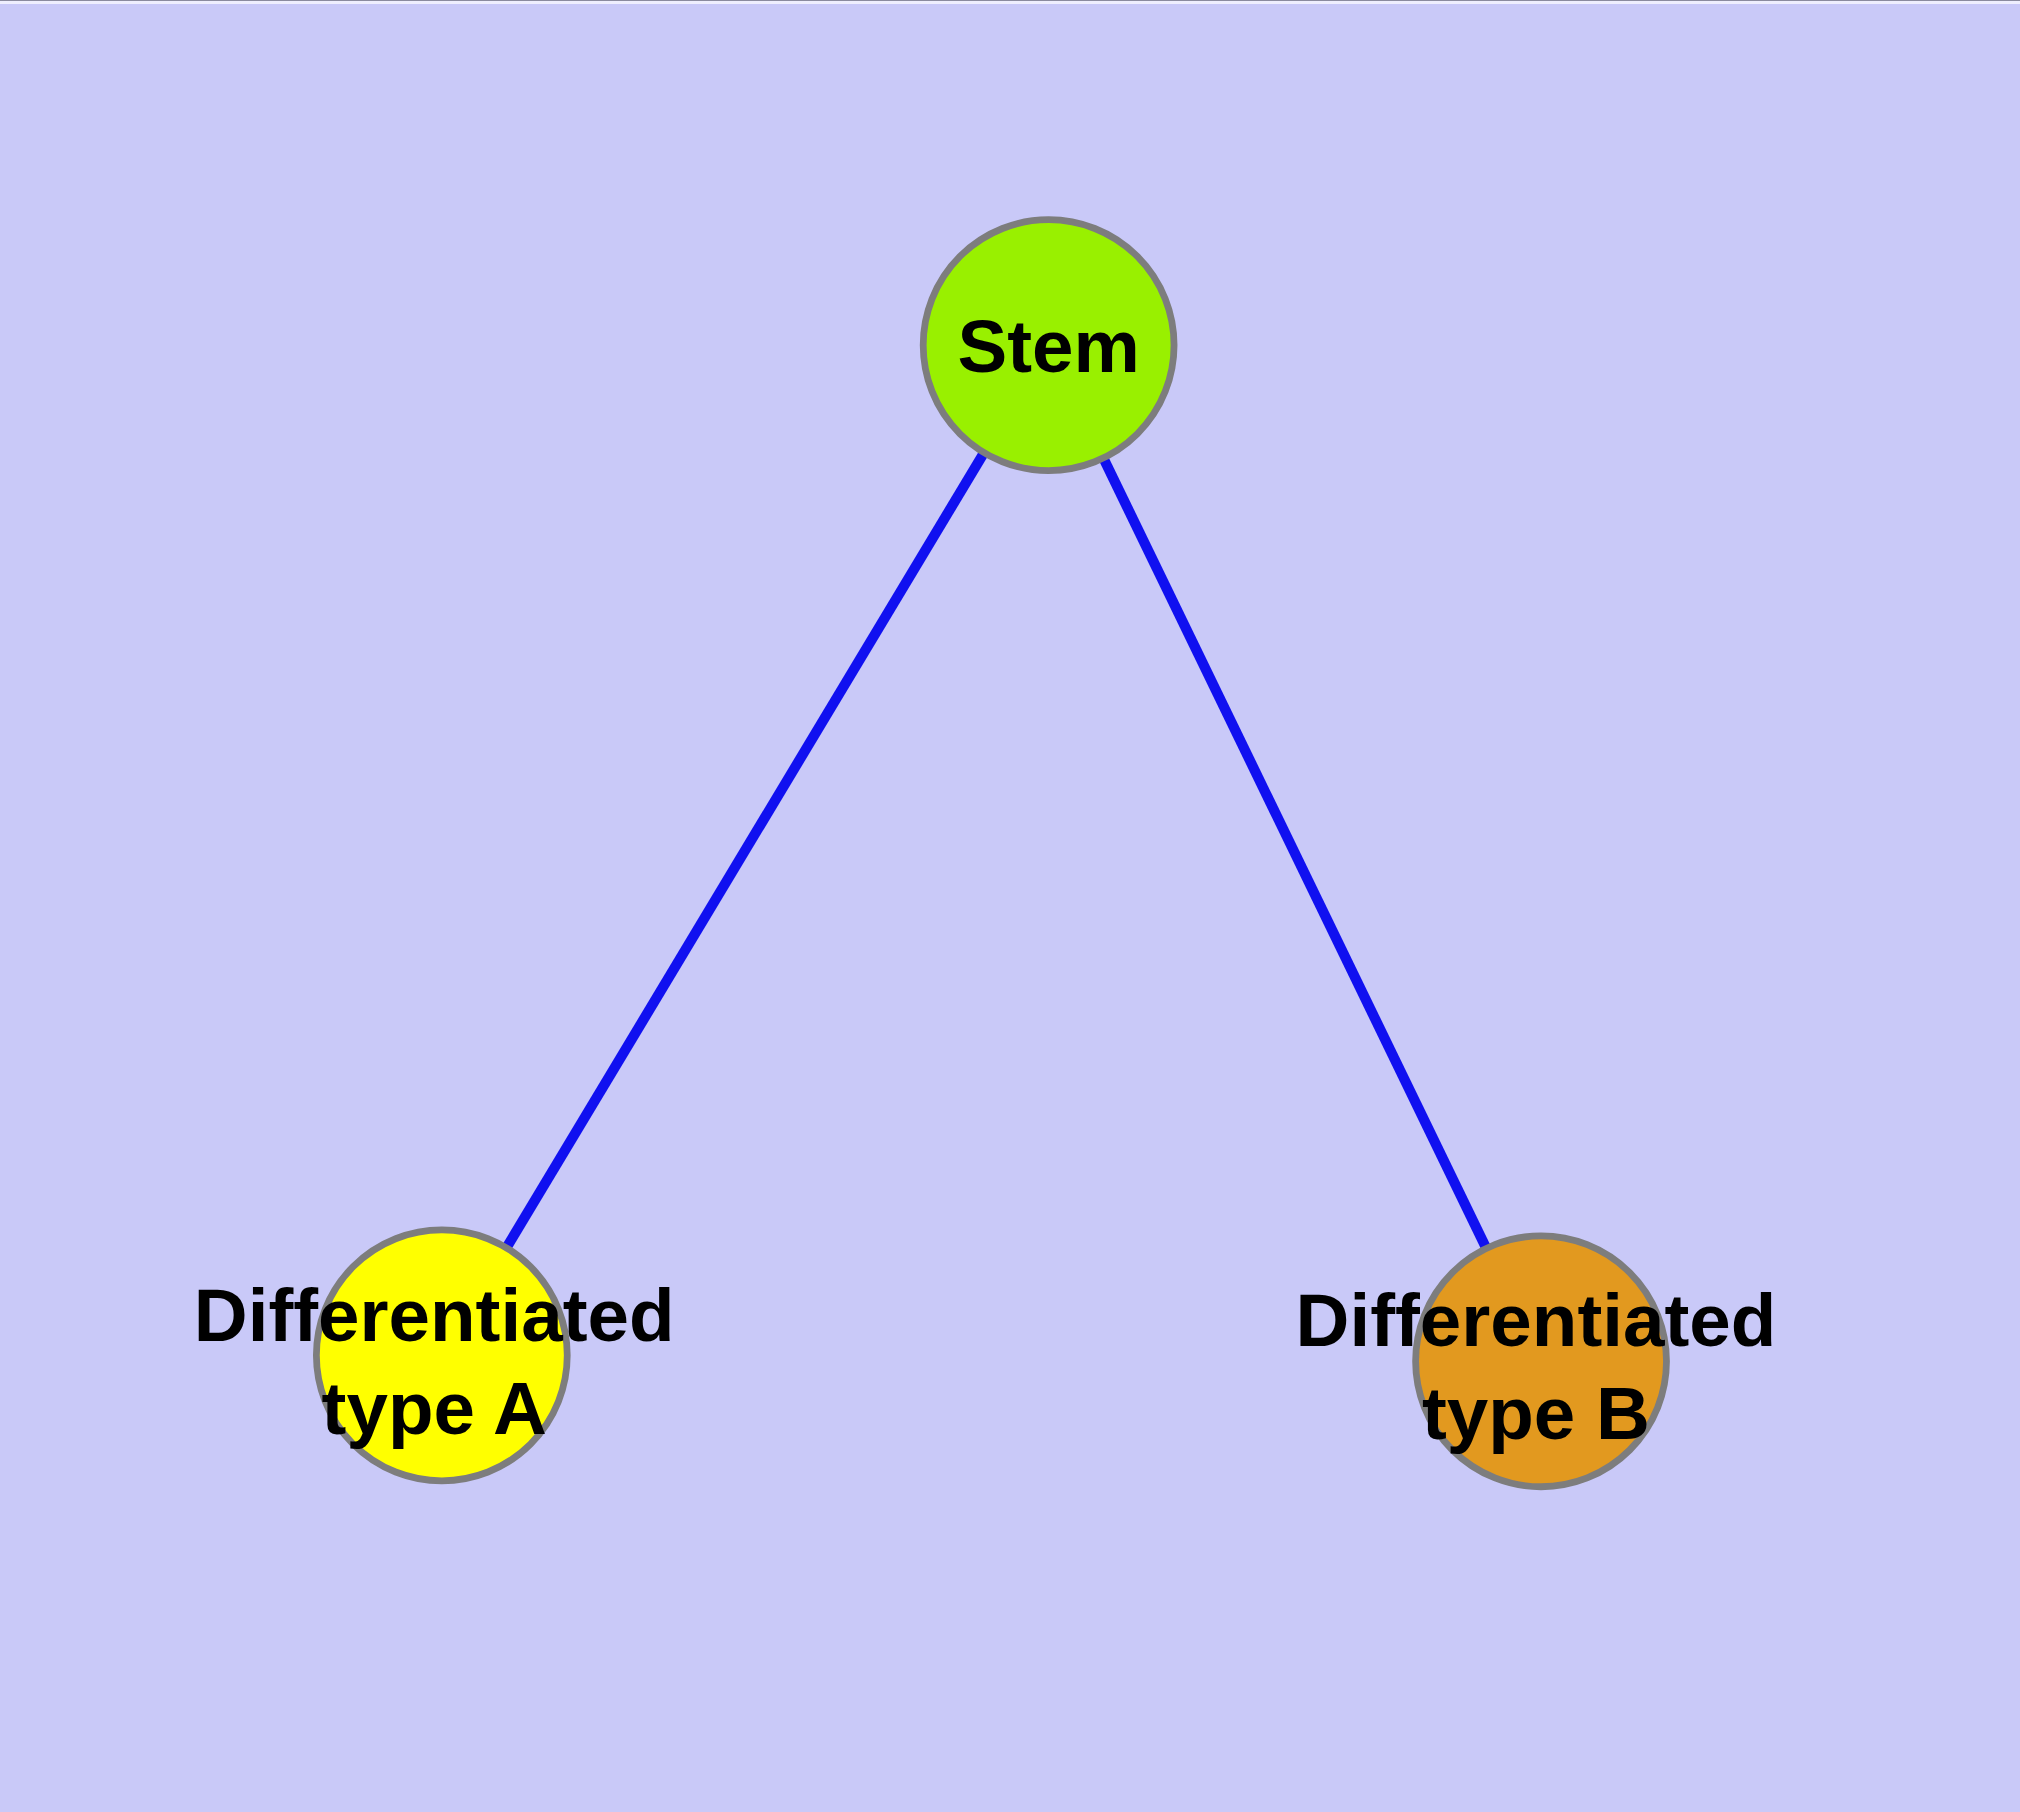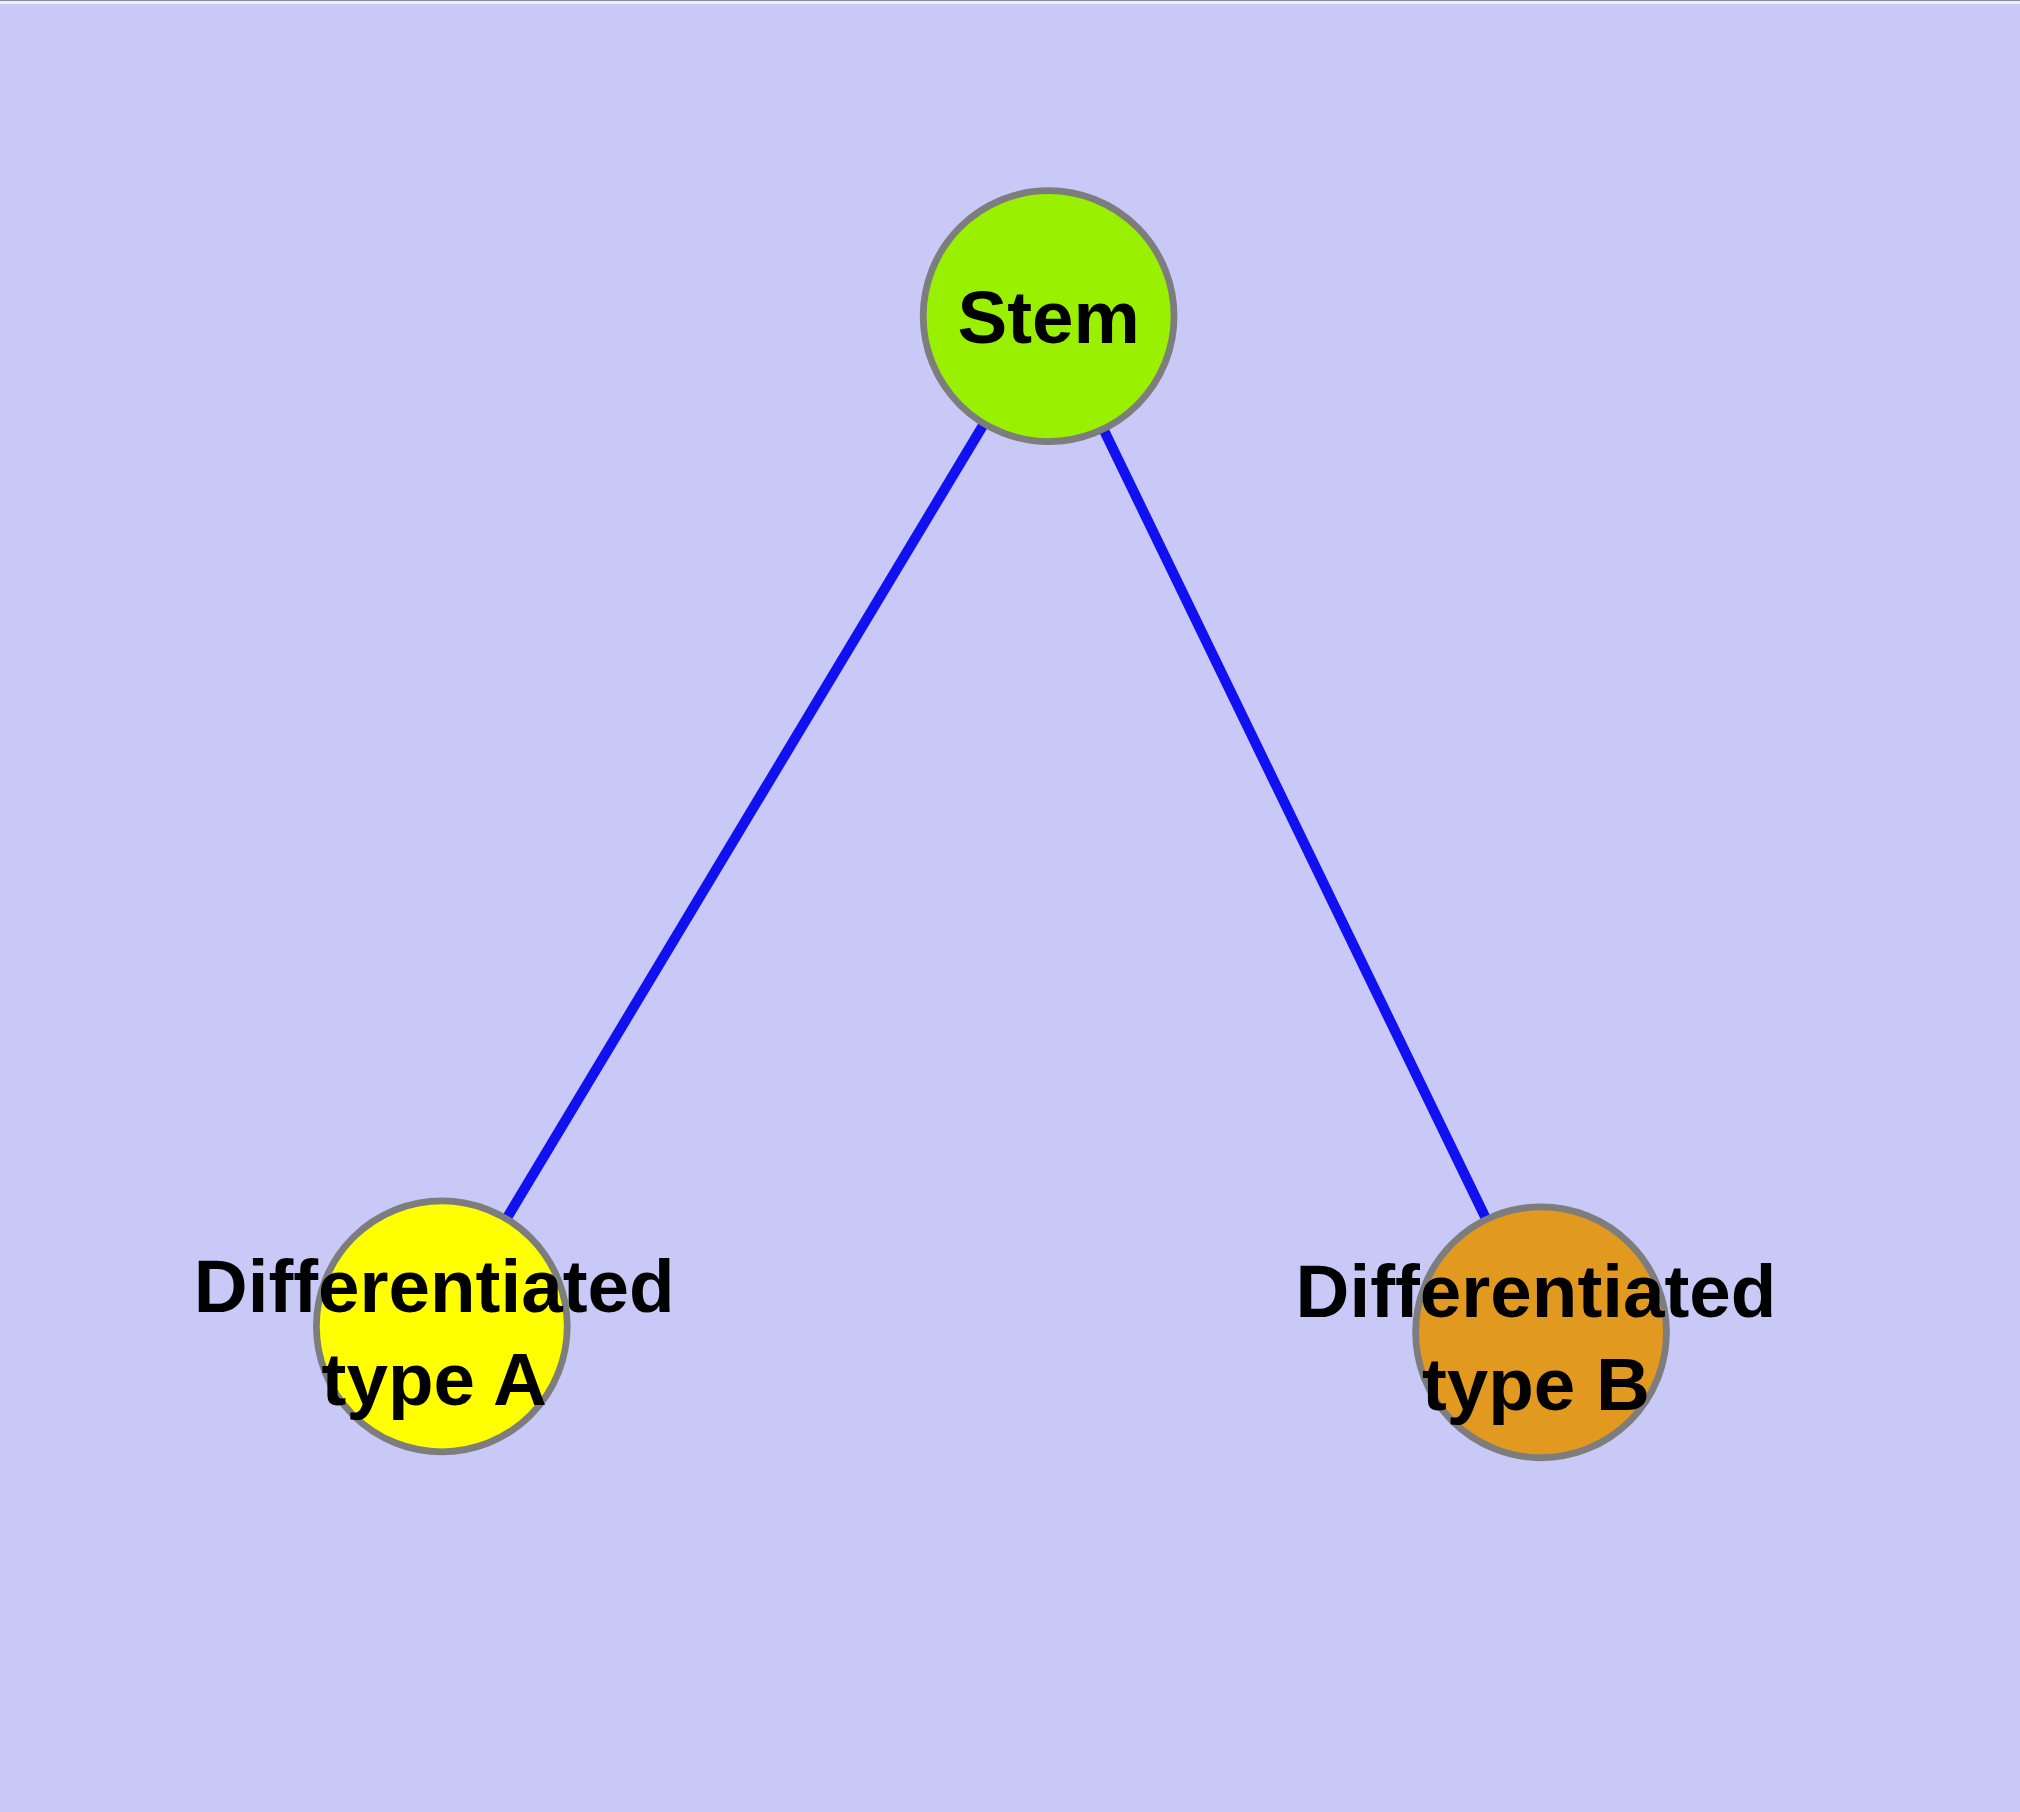--- a/index.html
+++ b/index.html
@@ -17,20 +17,21 @@
   .top-edge {
     position: absolute;
     top: 0; left: 0; right: 0;
     height: 3.4px;
     background: #eeeefe;
     border-top: 0.8px solid #8a8a9e;
   }
   .canvas {
     position: absolute;
     inset: 0;
+    margin-top: 29px;
   }
   svg {
     display: block;
   }
   .node-circle {
     stroke-width: 8px;
   }
   .edge-line {
     stroke-width: 12px;
     stroke-linecap: butt;

